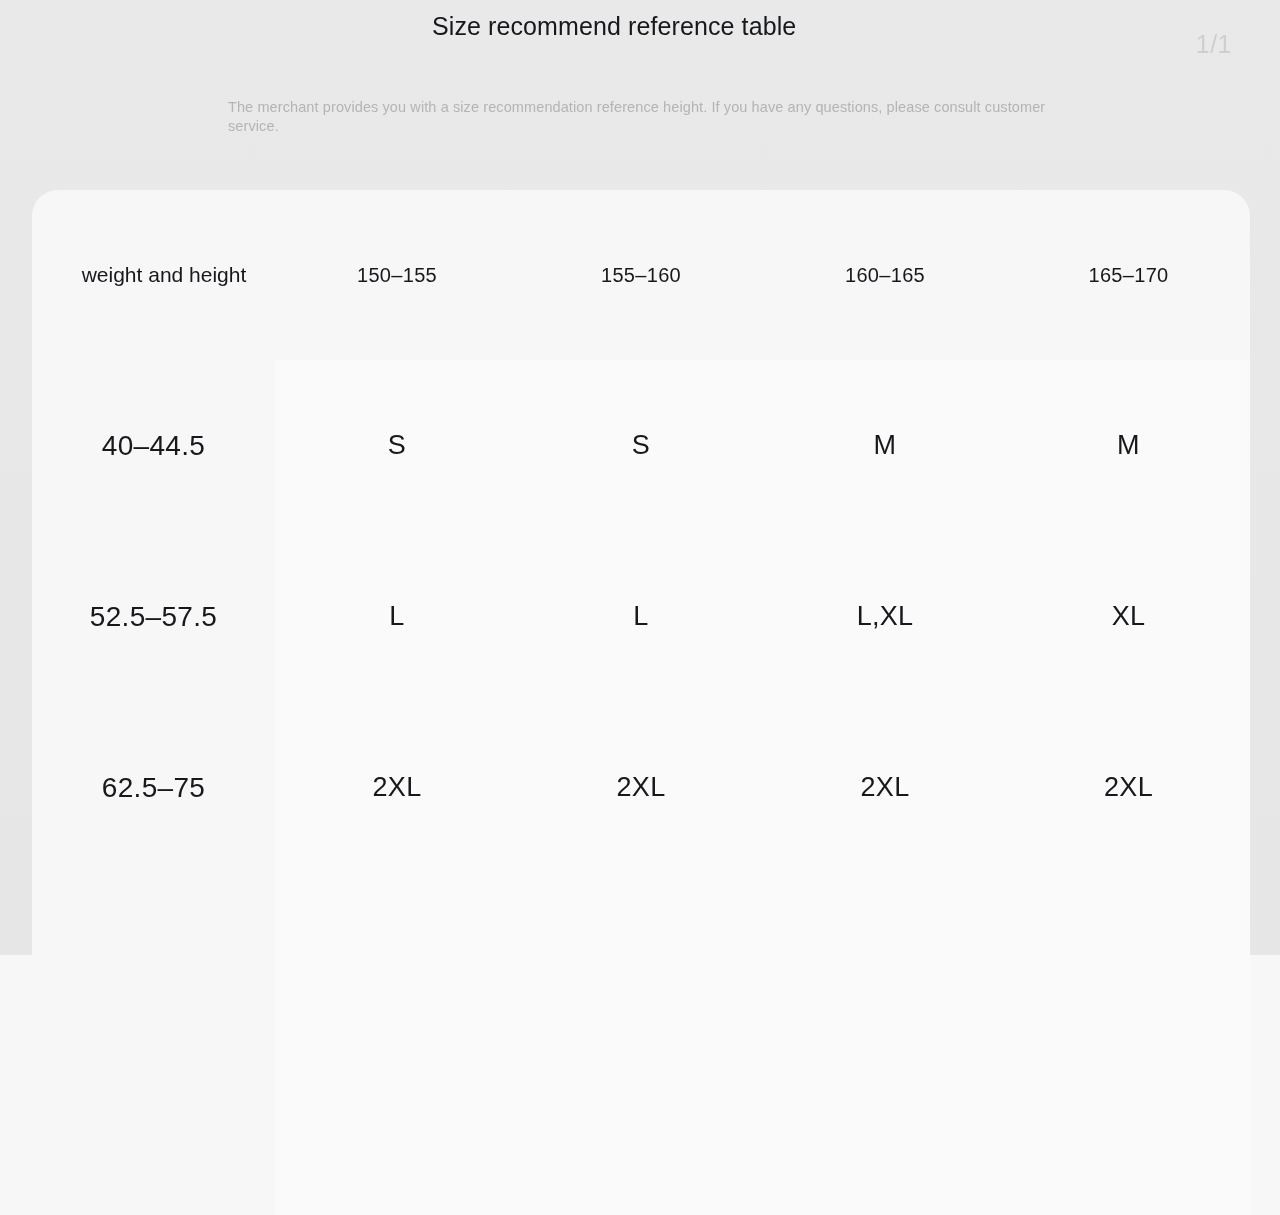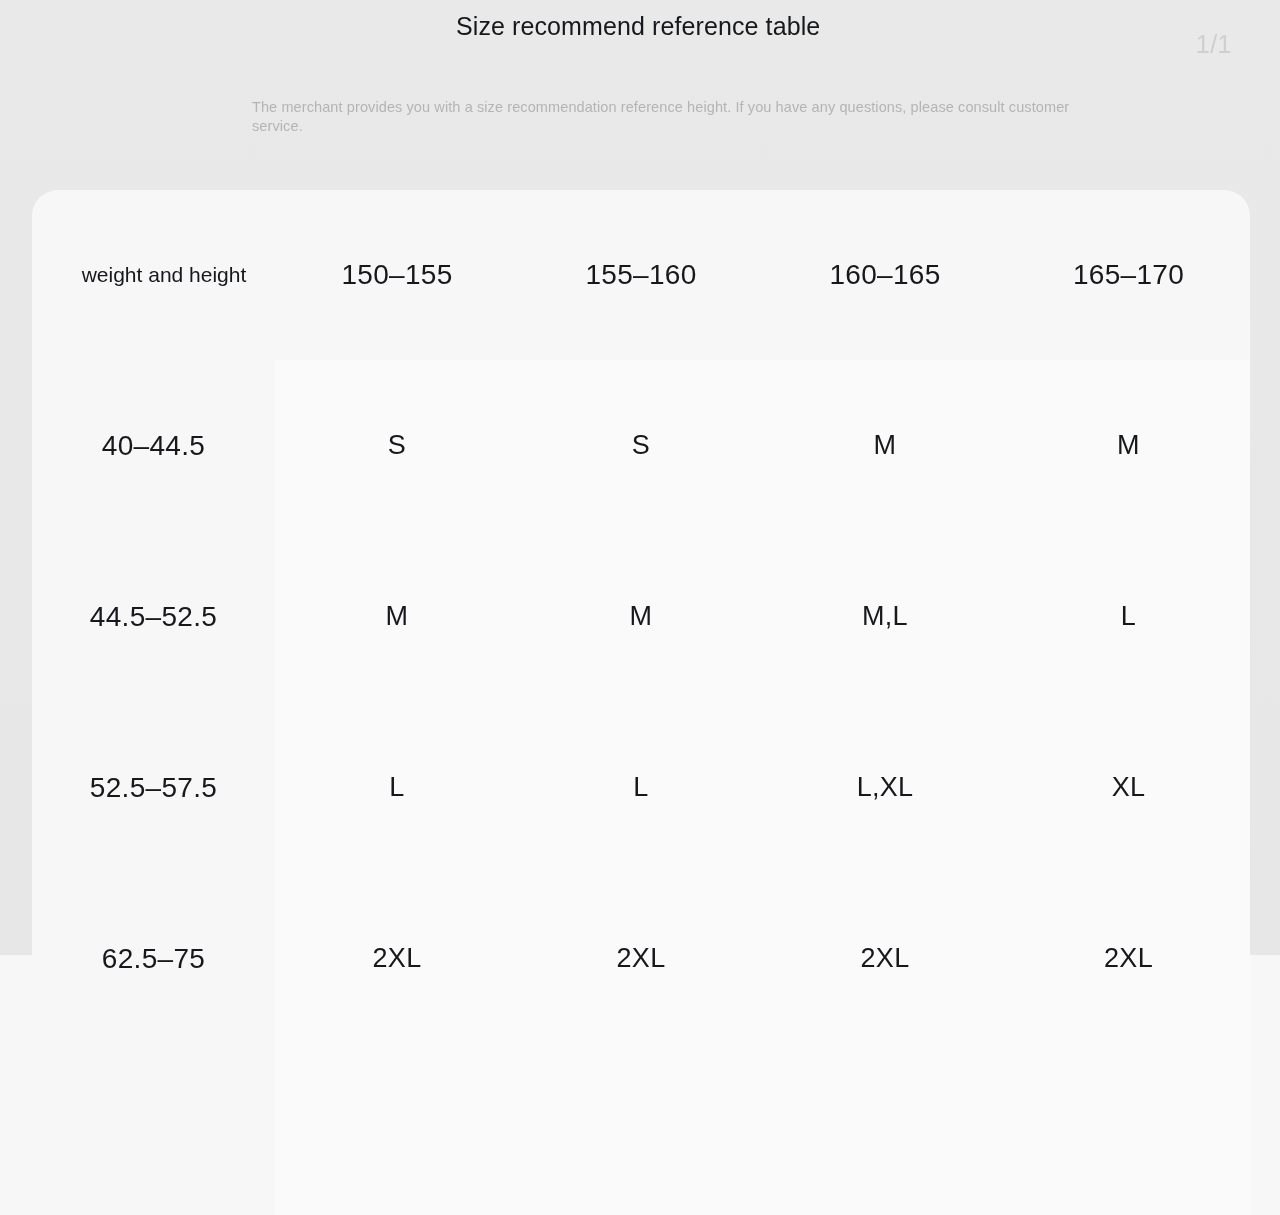--- a/index.html
+++ b/index.html
@@ -21,21 +21,20 @@
     width: 1280px;
     height: 1215px;
     background: linear-gradient(180deg, #e9e9e9 0%, #e7e7e7 60%, #e6e6e6 100%);
   }
 
   .header {
     position: relative;
     padding-top: 20px;
     height: 160px;
     box-sizing: border-box;
-    margin-left: 24px;
   }
 
   .title {
     position: absolute;
     left: 432px;
     top: 10px;
     width: 380px;
     font-size: 25px;
     line-height: 32px;
     color: #16181c;
@@ -111,21 +110,21 @@
     border: 0;
   }
 
   th.corner-head {
     font-size: 21px;
     padding-left: 22px;
     text-align: center;
   }
 
   th.col-head {
-    font-size: 28px;
+    font-size: 20px;
     letter-spacing: 0.3px;
   }
 
   thead tr {
     height: 170px;
   }
 
   tbody tr {
     height: 171px;
   }
@@ -192,27 +191,20 @@
       </thead>
       <tbody>
         <tr>
           <td class="row-head">40–44.5</td>
           <td class="cell">S</td>
           <td class="cell">S</td>
           <td class="cell">M</td>
           <td class="cell">M</td>
         </tr>
         <tr>
-          <td class="row-head">44.5–52.5</td>
-          <td class="cell">M</td>
-          <td class="cell">M</td>
-          <td class="cell">M,L</td>
-          <td class="cell">L</td>
-        </tr>
-        <tr>
           <td class="row-head">52.5–57.5</td>
           <td class="cell">L</td>
           <td class="cell">L</td>
           <td class="cell">L,XL</td>
           <td class="cell">XL</td>
         </tr>
         <tr>
           <td class="row-head">62.5–75</td>
           <td class="cell">2XL</td>
           <td class="cell">2XL</td>

